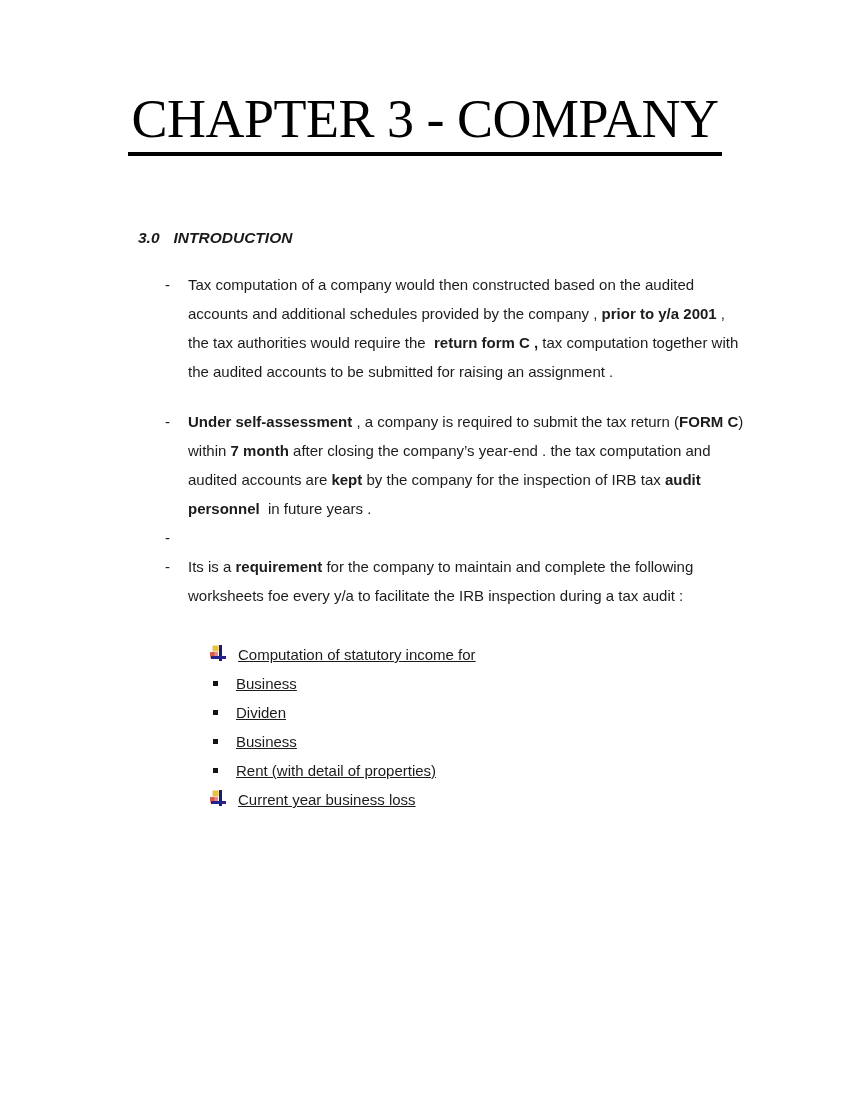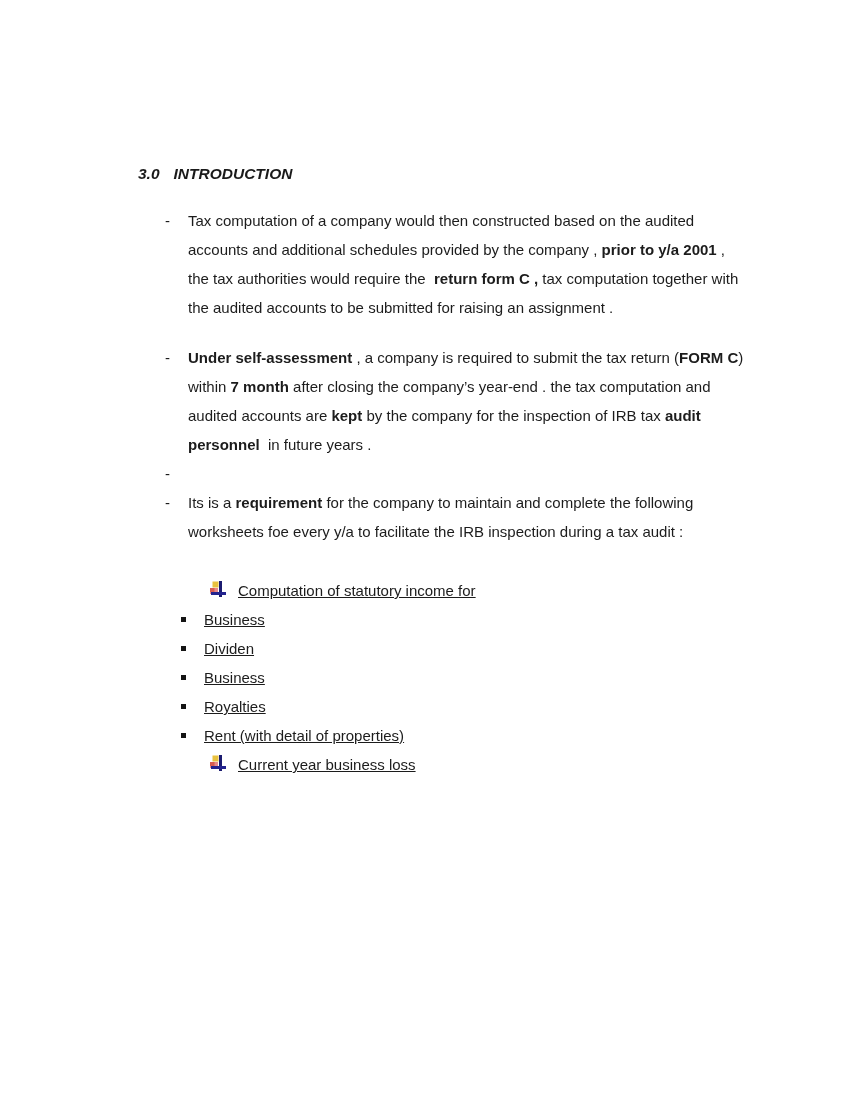--- a/index.html
+++ b/index.html
@@ -67,39 +67,42 @@
   .para.empty { min-height:29px; }
   
   .checklist { margin-top:30px; }
   .chk-item {
     position:relative;
     font-size:15px;
     line-height:29px;
     text-decoration:underline;
   }
   .chk-lvl1 { margin-left:100px; }
-  .chk-lvl2 { margin-left:66px; }
+  .chk-lvl2 { margin-left:98px; }
   .cross-icon {
     position:absolute;
     left:-28px; top:5px;
     width:17px; height:17px;
   }
   .square-bullet {
     position:absolute;
     left:-23px; top:12px;
     width:5px; height:5px;
     background:#141414;
   }
 </style>
 </head>
 <body>
 
 <div class="page">
 
   <div class="title-block">
+    <div>
+      <span class="title-line">CHAPTER 3 - COMPANY</span>
+    </div>
   </div>
 
   <div class="content">
 
     <div class="section-heading">
       <span class="section-number">3.0</span>
       <span>INTRODUCTION</span>
     </div>
 
     <div>
@@ -113,21 +116,20 @@
         <div class="chk-item chk-lvl1"><svg class="cross-icon" viewBox="0 0 17 17" xmlns="http://www.w3.org/2000/svg" aria-hidden="true">
     <rect x="2.5" y="0.5" width="6" height="6" fill="#e9c23f"></rect>
     <rect x="0" y="7" width="8" height="6" fill="#e98a8a"></rect>
     <rect x="0" y="7" width="4.5" height="4" fill="#d85c50"></rect>
     <rect x="9" y="0" width="3" height="16" fill="#1b1b70"></rect>
     <rect x="1" y="11" width="15" height="3" fill="#23238e"></rect>
   </svg><span>Computation of statutory income for</span></div>
         <div class="chk-item chk-lvl2"><span class="square-bullet"></span><span>Business</span></div>
         <div class="chk-item chk-lvl2"><span class="square-bullet"></span><span>Dividen</span></div>
         <div class="chk-item chk-lvl2"><span class="square-bullet"></span><span>Business</span></div>
-        <div class="chk-item chk-lvl2"><span class="square-bullet"></span><span>Royalties</span></div>
         <div class="chk-item chk-lvl2"><span class="square-bullet"></span><span>Rent (with detail of properties)</span></div>
         <div class="chk-item chk-lvl1"><svg class="cross-icon" viewBox="0 0 17 17" xmlns="http://www.w3.org/2000/svg" aria-hidden="true">
     <rect x="2.5" y="0.5" width="6" height="6" fill="#e9c23f"></rect>
     <rect x="0" y="7" width="8" height="6" fill="#e98a8a"></rect>
     <rect x="0" y="7" width="4.5" height="4" fill="#d85c50"></rect>
     <rect x="9" y="0" width="3" height="16" fill="#1b1b70"></rect>
     <rect x="1" y="11" width="15" height="3" fill="#23238e"></rect>
   </svg><span>Current year business loss</span></div>
       </div>
 

